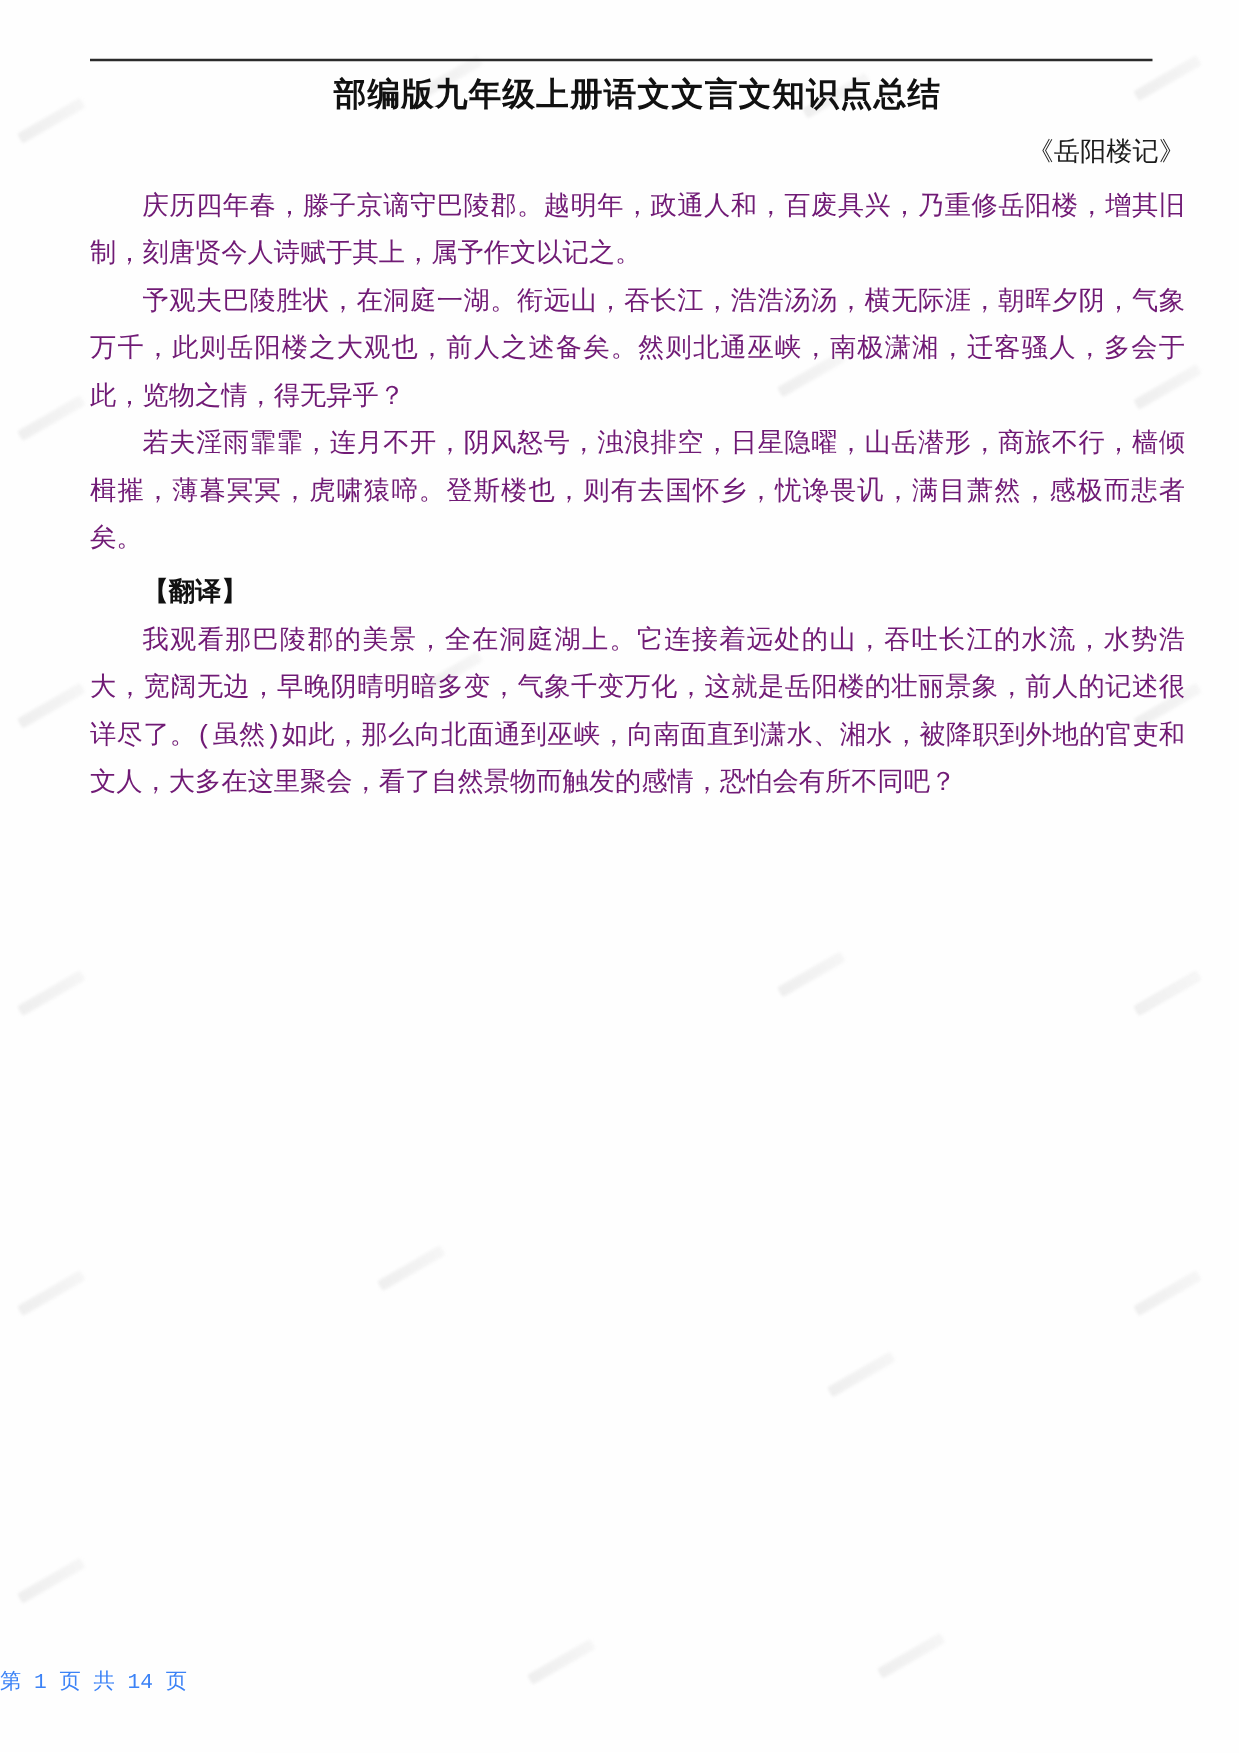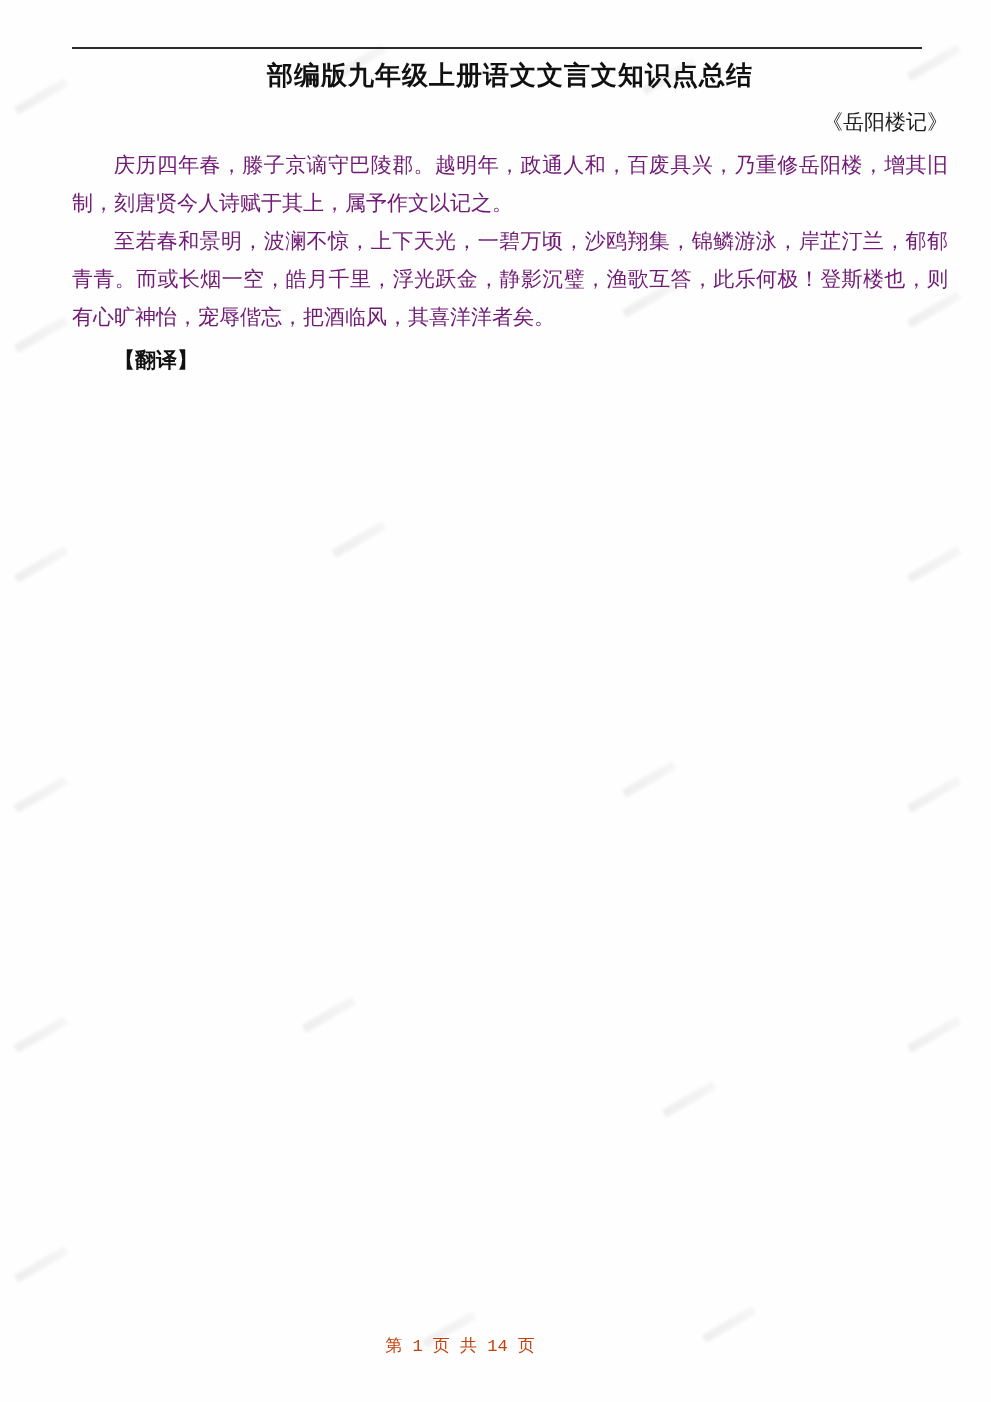--- a/index.html
+++ b/index.html
@@ -60,24 +60,23 @@
   }
   .section-head {
     font-weight: bold !important;
     color: #111111 !important;
   }
   .footer {
     position: absolute;
     top: 1328px;
     left: 0;
     width: 920px;
-    text-align: center;
     font-size: 17px;
     line-height: 38px;
-    color: #c2410c;
+    color: #3b82f6;
   }
   
   .wm {
     position: absolute;
     width: 58px;
     height: 9px;
     background: linear-gradient(90deg, #e2e2e2, #efefef);
     border-radius: 2px;
     transform: rotate(-30deg);
     filter: blur(1.4px);
@@ -114,24 +113,26 @@
   <div class="header-rule"></div>
 
   <div class="content">
 
     <h1 class="doc-title">部编版九年级上册语文文言文知识点总结</h1>
 
     <h2 class="article-title">《岳阳楼记》</h2>
 
     <div class="body-text">
       <p>庆历四年春，滕子京谪守巴陵郡。越明年，政通人和，百废具兴，乃重修岳阳楼，增其旧制，刻唐贤今人诗赋于其上，属予作文以记之。</p>
-      <p>至若春和景明，波澜不惊，上下天光，一碧万顷，沙鸥翔集，锦鳞游泳，岸芷汀兰，郁郁青青。而或长烟一空，皓月千里，浮光跃金，静影沉璧，渔歌互答，此乐何极！登斯楼也，则有心旷神怡，宠辱偕忘，把酒临风，其喜洋洋者矣。</p>
+      <p>予观夫巴陵胜状，在洞庭一湖。衔远山，吞长江，浩浩汤汤，横无际涯，朝晖夕阴，气象万千，此则岳阳楼之大观也，前人之述备矣。然则北通巫峡，南极潇湘，迁客骚人，多会于此，览物之情，得无异乎？</p>
+      <p>若夫淫雨霏霏，连月不开，阴风怒号，浊浪排空，日星隐曜，山岳潜形，商旅不行，樯倾楫摧，薄暮冥冥，虎啸猿啼。登斯楼也，则有去国怀乡，忧谗畏讥，满目萧然，感极而悲者矣。</p>
     </div>
 
     <div class="body-text">
       <p class="section-head">【翻译】</p>
+      <p>我观看那巴陵郡的美景，全在洞庭湖上。它连接着远处的山，吞吐长江的水流，水势浩大，宽阔无边，早晚阴晴明暗多变，气象千变万化，这就是岳阳楼的壮丽景象，前人的记述很详尽了。(虽然)如此，那么向北面通到巫峡，向南面直到潇水、湘水，被降职到外地的官吏和文人，大多在这里聚会，看了自然景物而触发的感情，恐怕会有所不同吧？</p>
     </div>
 
   </div>
 
   <div class="footer">第 1 页 共 14 页</div>
 
 </div>
 
 </body></html>

